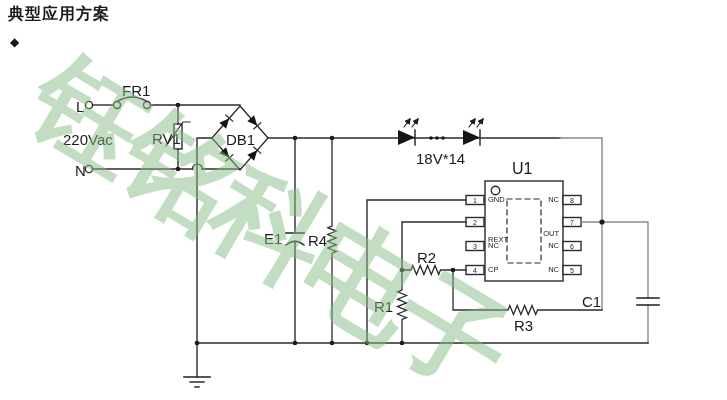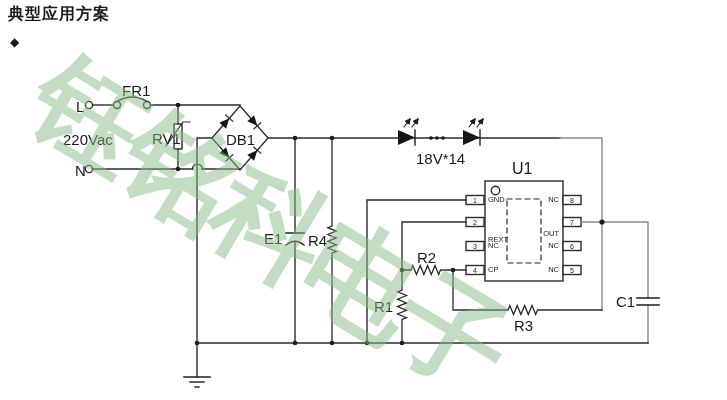--- a/index.html
+++ b/index.html
@@ -35,21 +35,21 @@
   <span class="abs clabel" style="left:122px;top:82px;">FR1</span>
   <span class="abs clabel" style="left:152px;top:130px;">RV1</span>
   <span class="abs clabel" style="left:226px;top:131px;">DB1</span>
   <span class="abs clabel" style="left:264px;top:230px;">E1</span>
   <span class="abs clabel" style="left:308px;top:232px;">R4</span>
   <span class="abs clabel" style="left:416px;top:150px;">18V*14</span>
   <span class="abs clabel" style="left:512px;top:160px;font-size:16px;">U1</span>
   <span class="abs clabel" style="left:417px;top:249px;">R2</span>
   <span class="abs clabel" style="left:374px;top:298px;">R1</span>
   <span class="abs clabel" style="left:514px;top:317px;">R3</span>
-  <span class="abs clabel" style="left:616px;top:293px;text-align:center;">C1</span>
+  <span class="abs clabel" style="left:582px;top:293px;text-align:center;">C1</span>
 
   <span class="abs pin-name" style="left:488px;top:195px;">GND</span>
   <span class="abs pin-name" style="left:488px;top:235px;text-align:right;">REXT</span>
   <span class="abs pin-name" style="left:488px;top:241px;">NC</span>
   <span class="abs pin-name" style="left:488px;top:265px;">CP</span>
   <span class="abs pin-name" style="left:524px;top:195px;width:35px;text-align:right;">NC</span>
   <span class="abs pin-name" style="left:524px;top:217px;width:35px;text-align:right;margin-top:12px;">OUT</span>
   <span class="abs pin-name" style="left:524px;top:241px;width:35px;text-align:right;">NC</span>
   <span class="abs pin-name" style="left:524px;top:265px;width:35px;text-align:right;">NC</span>
 

